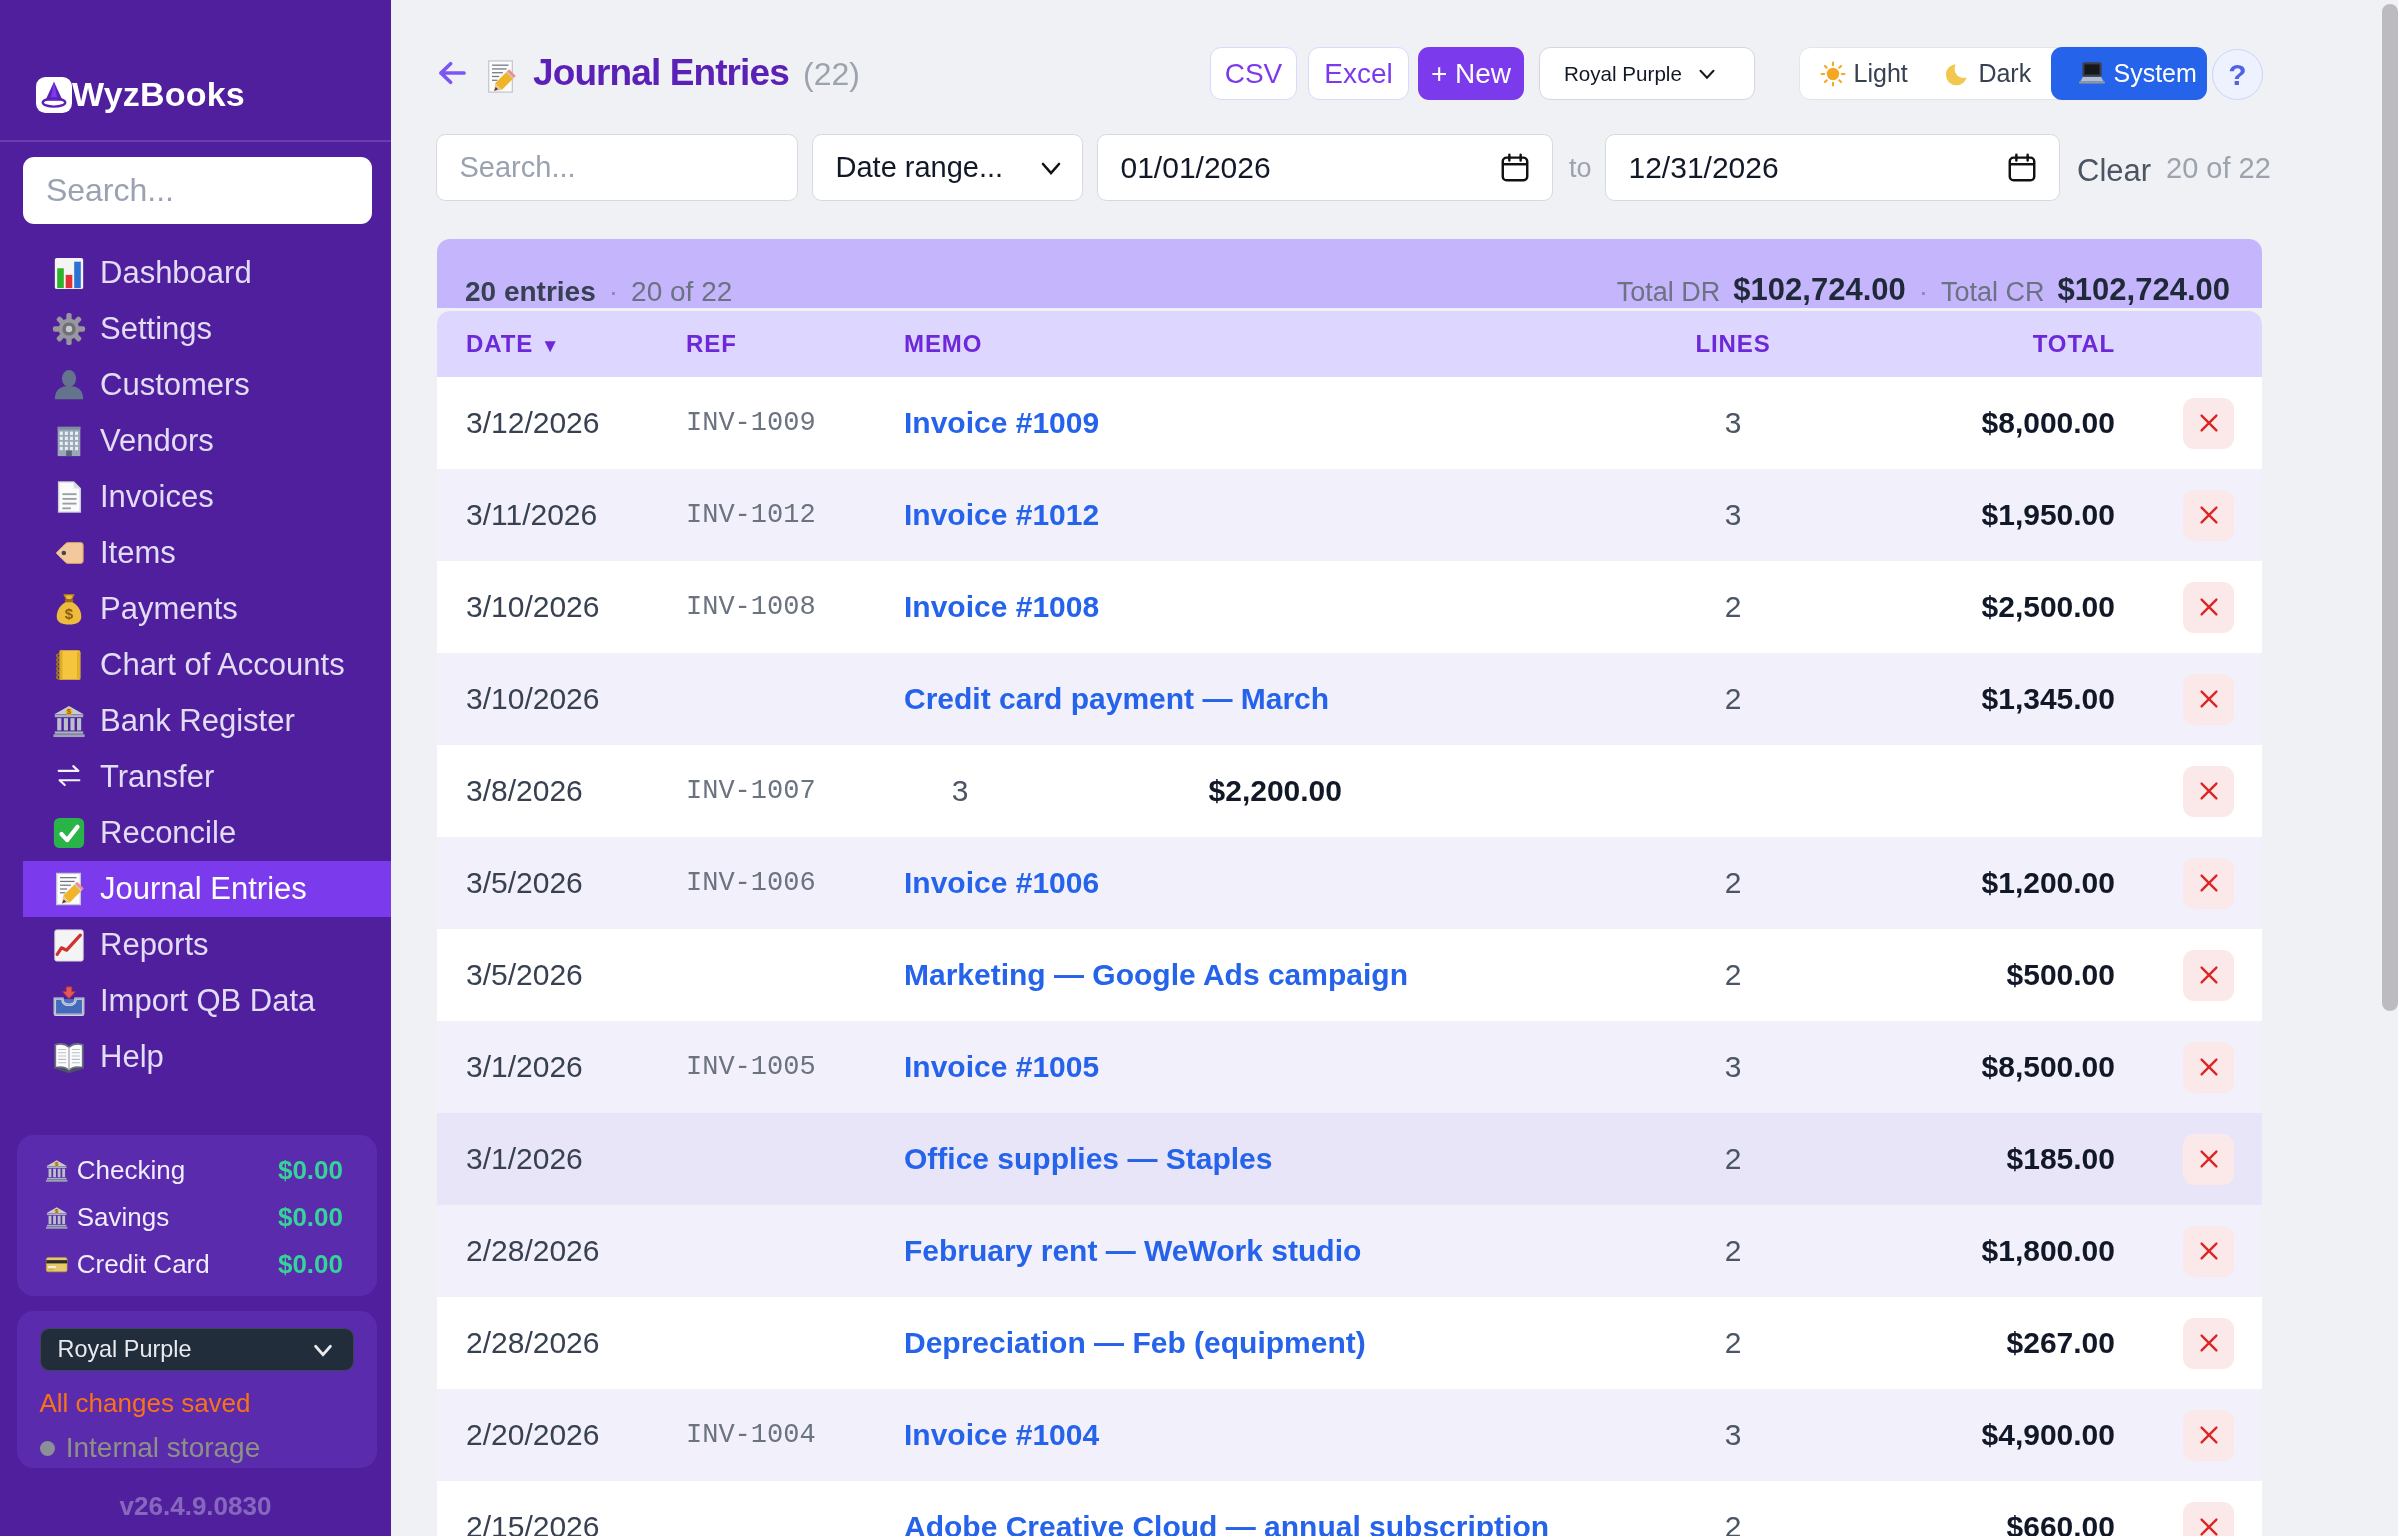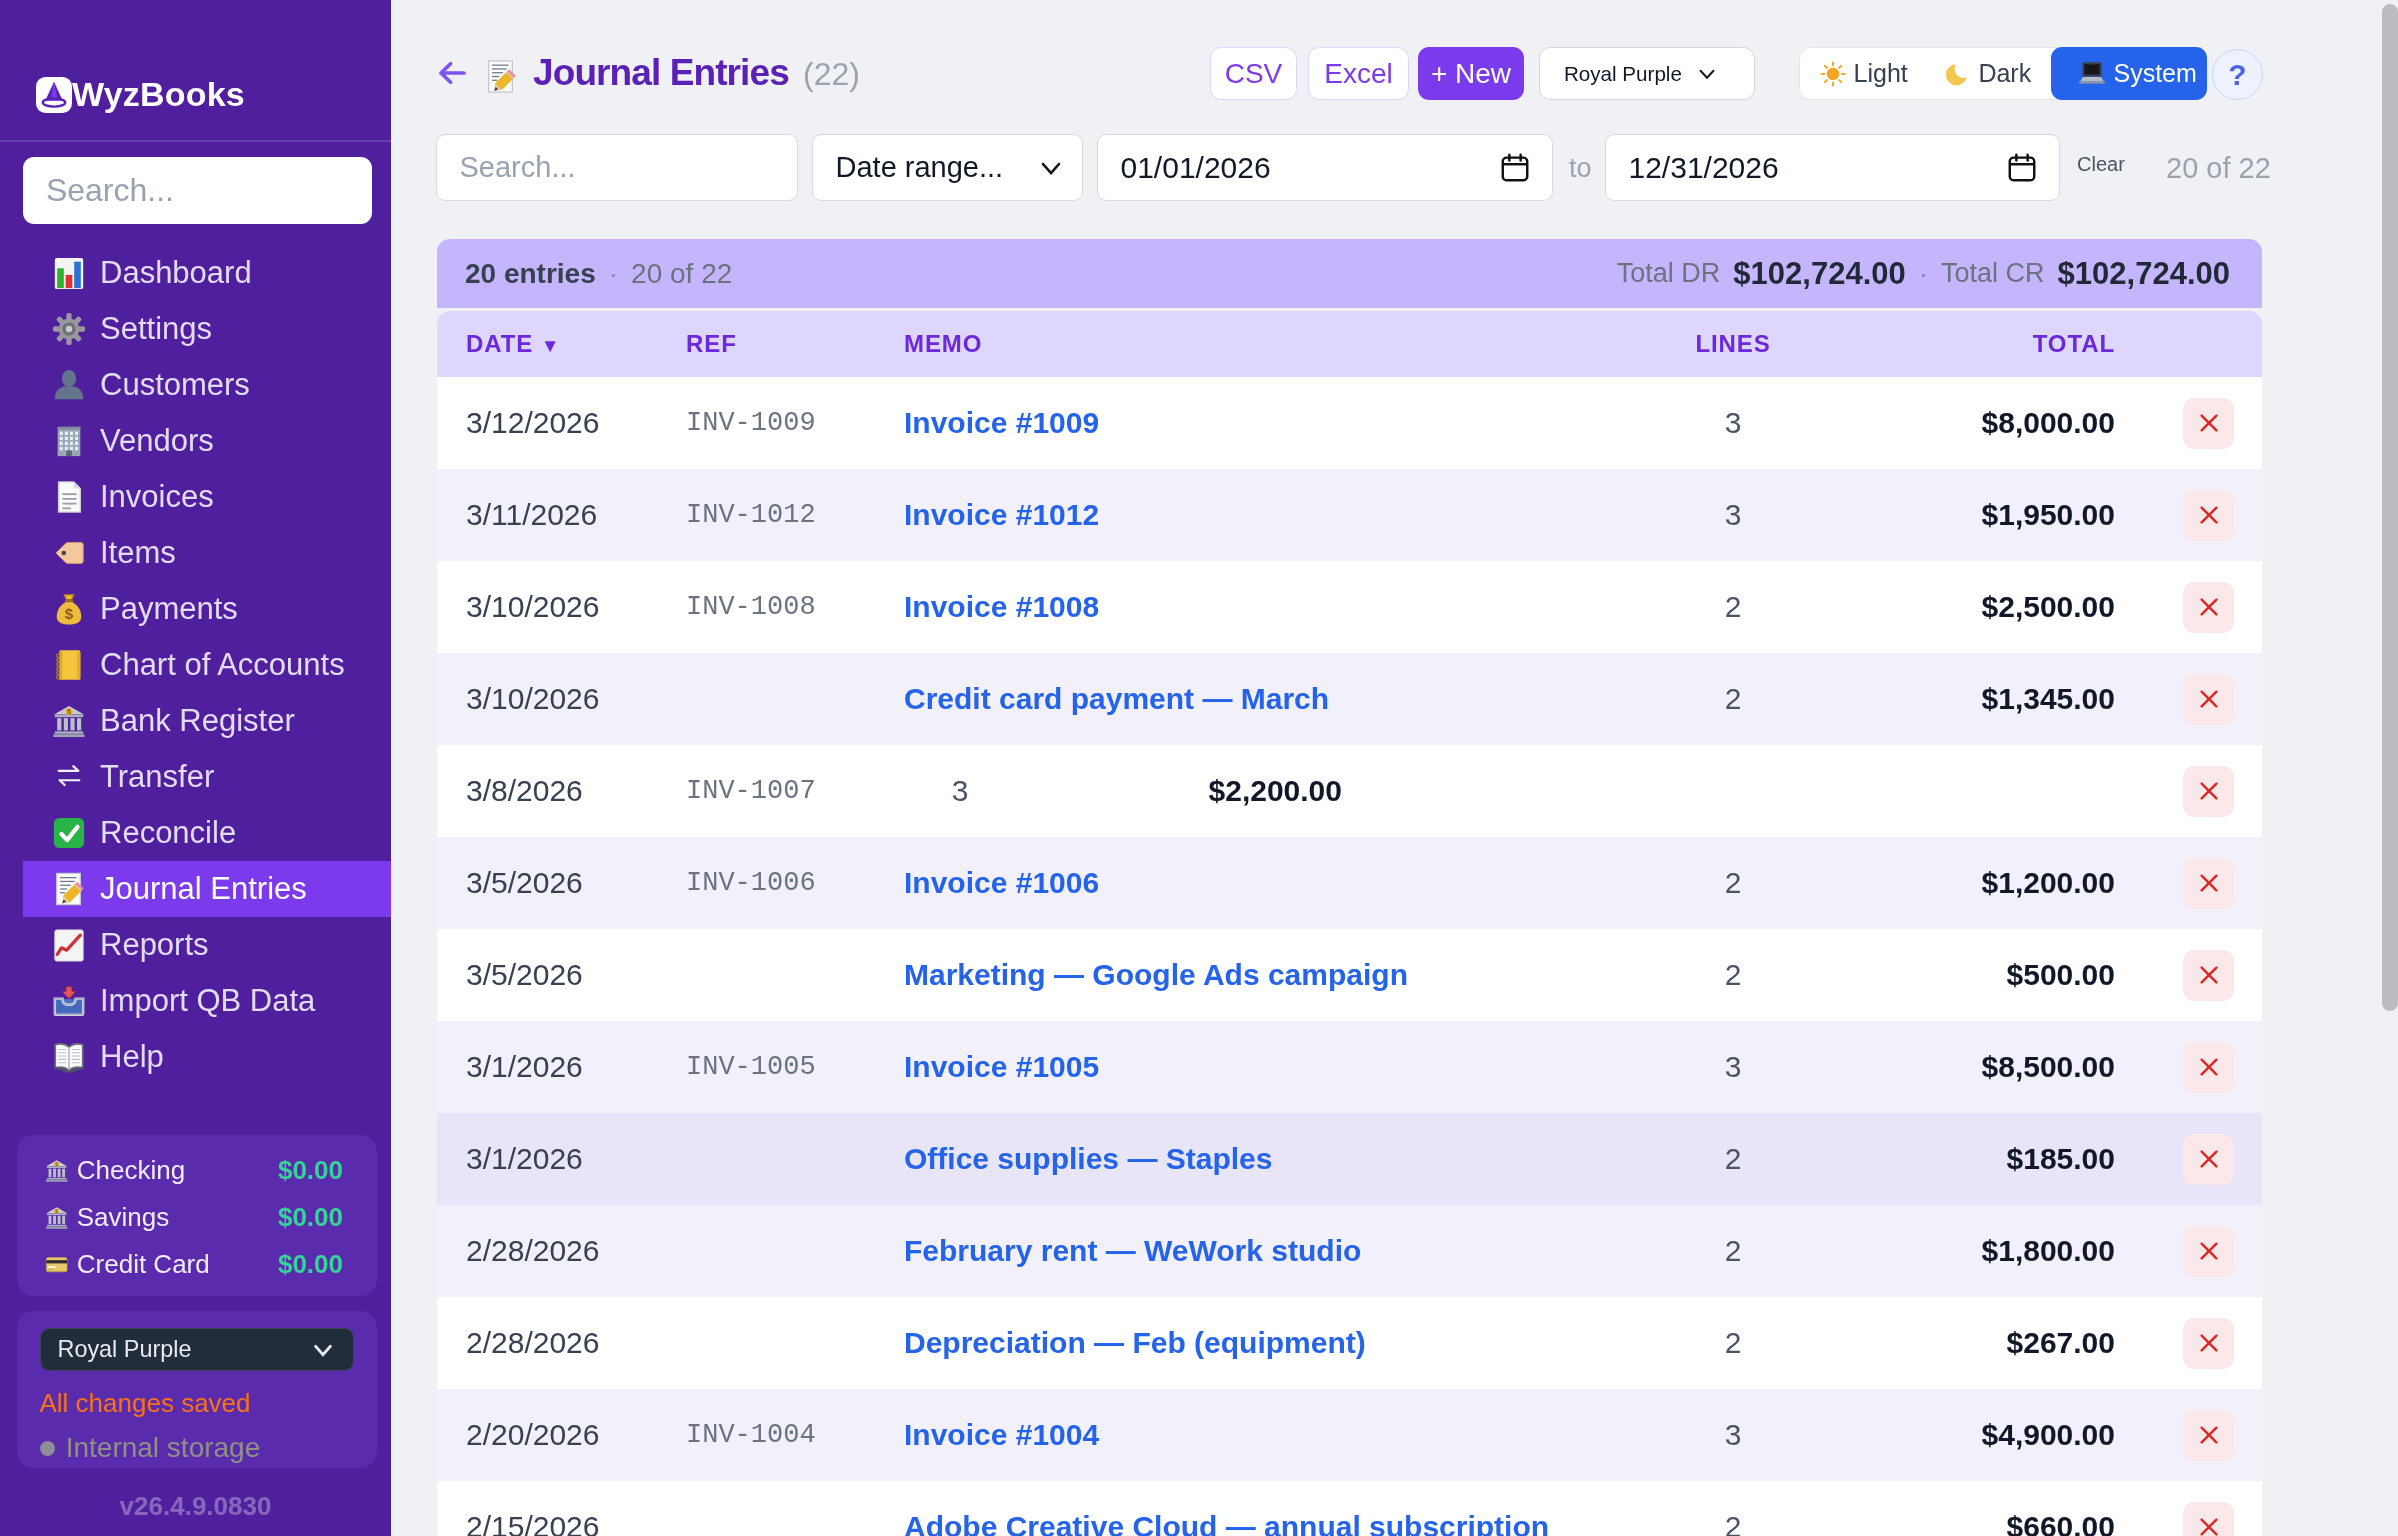--- a/index.html
+++ b/index.html
@@ -59,24 +59,24 @@
 
   .filters { position:absolute; left:0; top:134px; right:0; height:67px; }
   .f-search { position:absolute; left:45px; width:362px; height:67px; background:#fff; border:1.9px solid #d6dae0; border-radius:9.4px; display:flex; align-items:center; padding-left:22.5px; color:#9aa2b1; font-size:29px; }
   .f-sel { position:absolute; left:421px; width:271px; height:67px; background:#fff; border:1.9px solid #d6dae0; border-radius:9.4px; display:flex; align-items:center; padding:0 17px 0 22.5px; font-size:29px; color:#111827; }
   .f-sel svg { margin-left:auto; }
   .f-date1 { left:706px; width:456px; }
   .f-date2 { left:1214px; width:455px; }
   .f-date { position:absolute; top:0; height:67px; background:#fff; border:1.9px solid #d6dae0; border-radius:9.4px; display:flex; align-items:center; padding:0 20.6px 0 22.5px; font-size:30px; color:#111827; }
   .f-date svg { margin-left:auto; }
   .f-to { position:absolute; left:1178px; top:19px; font-size:27px; color:#9ca3af; }
-  .f-clear { position:absolute; left:1686px; top:19px; font-size:20px; color:#4b5563; }
+  .f-clear { position:absolute; left:1686px; top:19px; font-size:31px; color:#4b5563; }
   .f-count { position:absolute; left:1775px; top:18px; font-size:29px; color:#9ca3af; }
 
-  .sumbar { position:absolute; left:46px; top:239px; width:1825px; height:69px; background:#c4b5fd; border-radius:13px 13px 0 0; display:flex; align-items:center; padding:0 32px 0 28px; }
+  .sumbar { position:absolute; left:46px; top:239px; width:1825px; height:69px; background:#c4b5fd; border-radius:13px 13px 0 0; display:flex; align-items:flex-end; padding:0 32px 0 28px; }
   .sumbar .n1 { font-size:28px; font-weight:700; color:#374151; }
   .sumbar .d { color:#8f83b9; margin:0 13px; font-size:28px; }
   .sumbar .n2 { font-size:28px; color:#6b7280; }
   .sumbar .sp { margin-left:auto; }
   .sumbar .lab { font-size:27px; color:#6b7280; }
   .sumbar .val { font-size:31px; font-weight:700; color:#1f2937; margin-left:13px; }
 
   .tablecard { position:absolute; left:46px; top:311px; width:1825px; height:1225px; background:#fff; border-radius:13px 13px 0 0; overflow:hidden; }
   .thead { height:66px; background:#ddd6fe; display:flex; align-items:center; }
   .thead > div { font-family:"Liberation Sans", sans-serif; font-size:24px !important; font-weight:700; color:#6d28d9 !important; letter-spacing:0.9px; }

